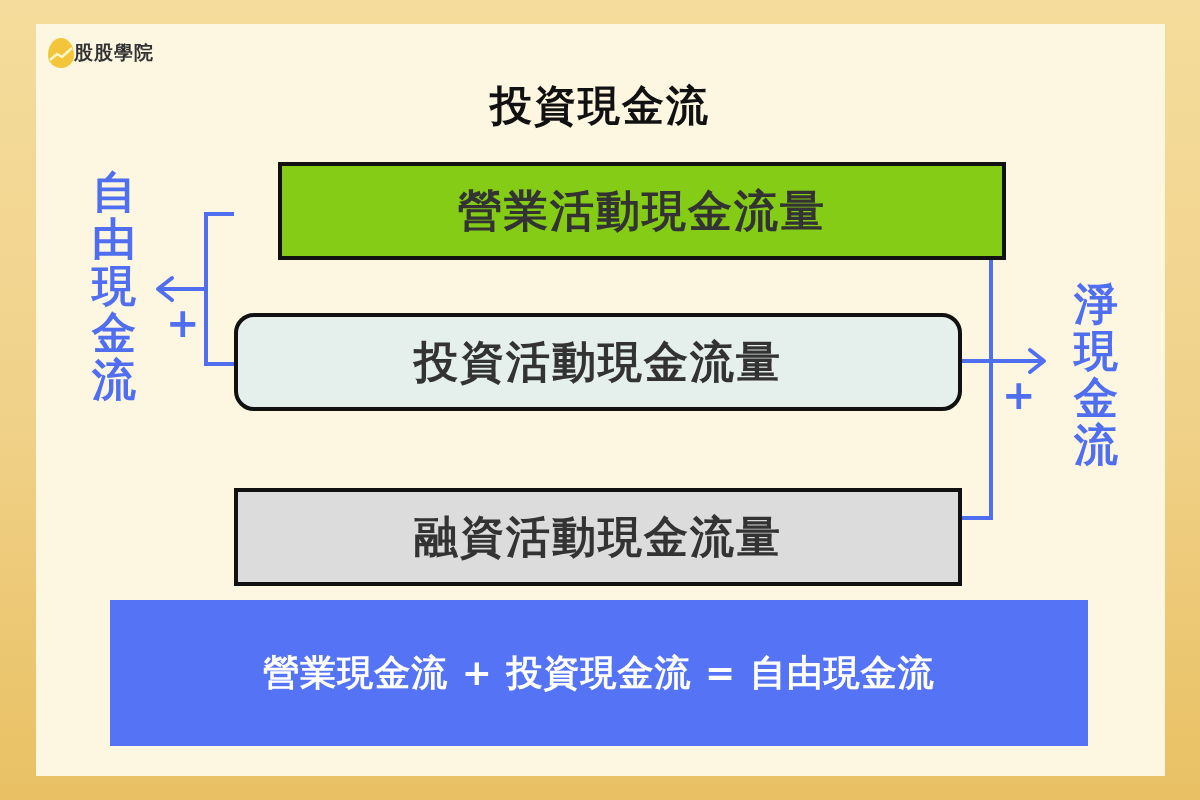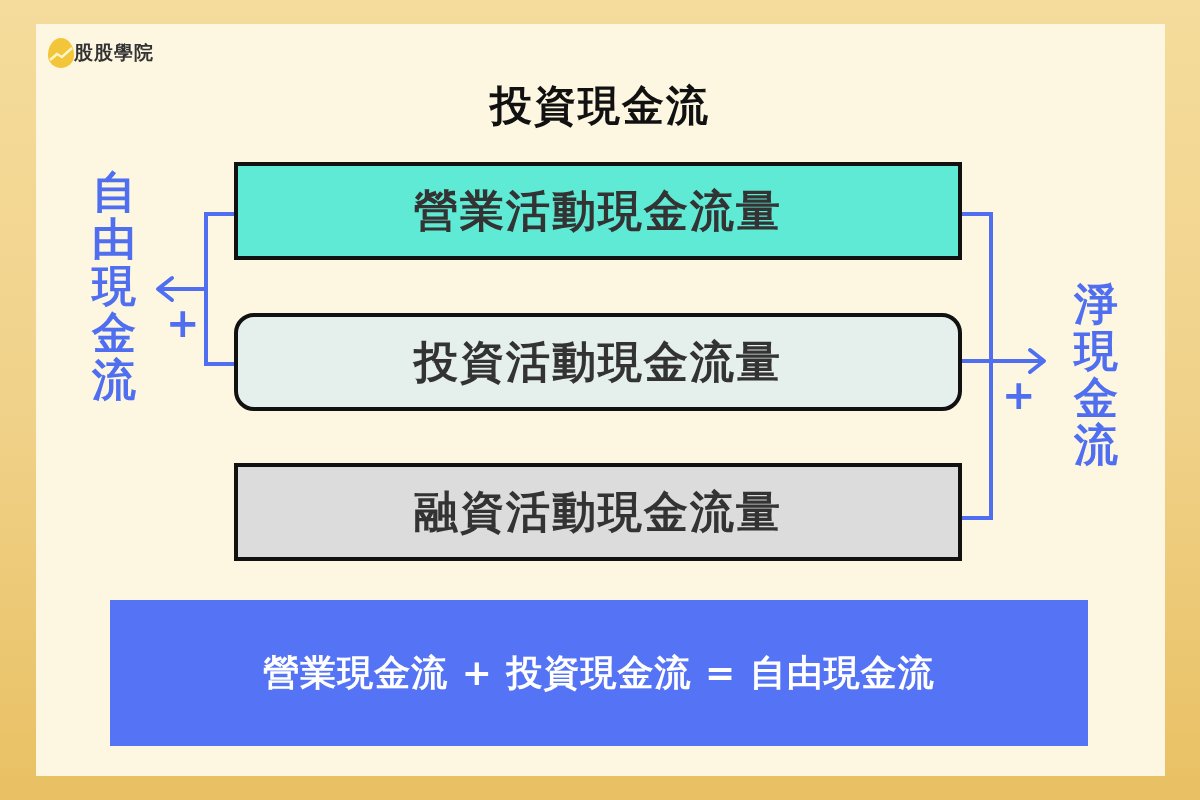--- a/index.html
+++ b/index.html
@@ -7,23 +7,23 @@
     background:linear-gradient(180deg,#f5dc9c 0%,#f0d28a 50%,#e9c063 100%);
     font-family:"DejaVu Sans","Liberation Sans",sans-serif;}
   .panel{position:absolute;left:36px;top:24px;width:1129px;height:752px;background:#fdf6e0;}
   .logo{position:absolute;left:48px;top:38px;display:flex;align-items:center;gap:0;}
   .logo-egg{width:26px;height:30px;border-radius:50% 50% 50% 50%/58% 58% 42% 42%;background:#f3c53a;position:relative;overflow:hidden;}
   .logo-egg svg{position:absolute;left:0;top:0;}
   .logo-text{font-size:19px;color:#333;font-weight:bold;letter-spacing:1px;}
   .title{position:absolute;left:0;width:1200px;top:78px;text-align:center;font-size:42px;font-weight:bold;color:#111;letter-spacing:2px;}
   .box{position:absolute;left:234px;width:728px;height:98px;border:4px solid #111;box-sizing:border-box;
     display:flex;align-items:center;justify-content:center;font-size:44px;font-weight:bold;color:#333;letter-spacing:2px;}
-  .b1{top:162px;background:#5eead4;}
+  .b1{top:162px;background:#84cc16;margin-left:44px;}
   .b2{top:313px;background:#e5efec;border-radius:20px;}
-  .b3{top:463px;background:#dcdcdc;}
+  .b3{top:488px;background:#dcdcdc;}
   .side-label{position:absolute;color:#4f6ff0;font-weight:bold;font-size:44px;line-height:47px;width:50px;text-align:right;word-break:break-all;}
   .left-label{left:86px;top:168px;}
   .right-label{left:1068px;top:280px;}
   .plus{position:absolute;color:#4f6ff0;font-weight:bold;font-size:40px;}
   .formula{position:absolute;left:110px;top:600px;width:978px;height:146px;background:#5573f5;
     display:flex;flex-direction:row;justify-content:center;align-items:center;}
   .formula div{color:#fff;font-weight:bold;font-size:36px;letter-spacing:1px;}
   svg.lines{position:absolute;left:0;top:0;}
 </style>
 </head>

